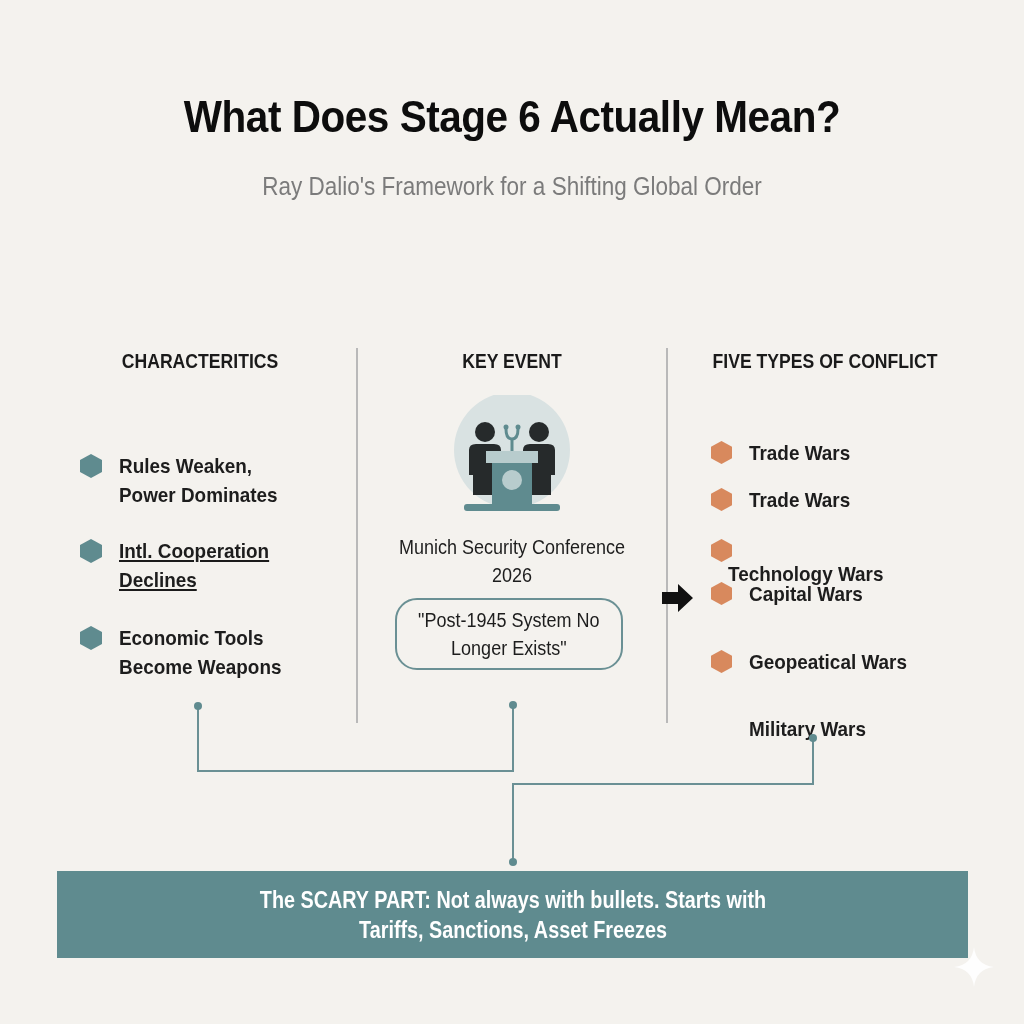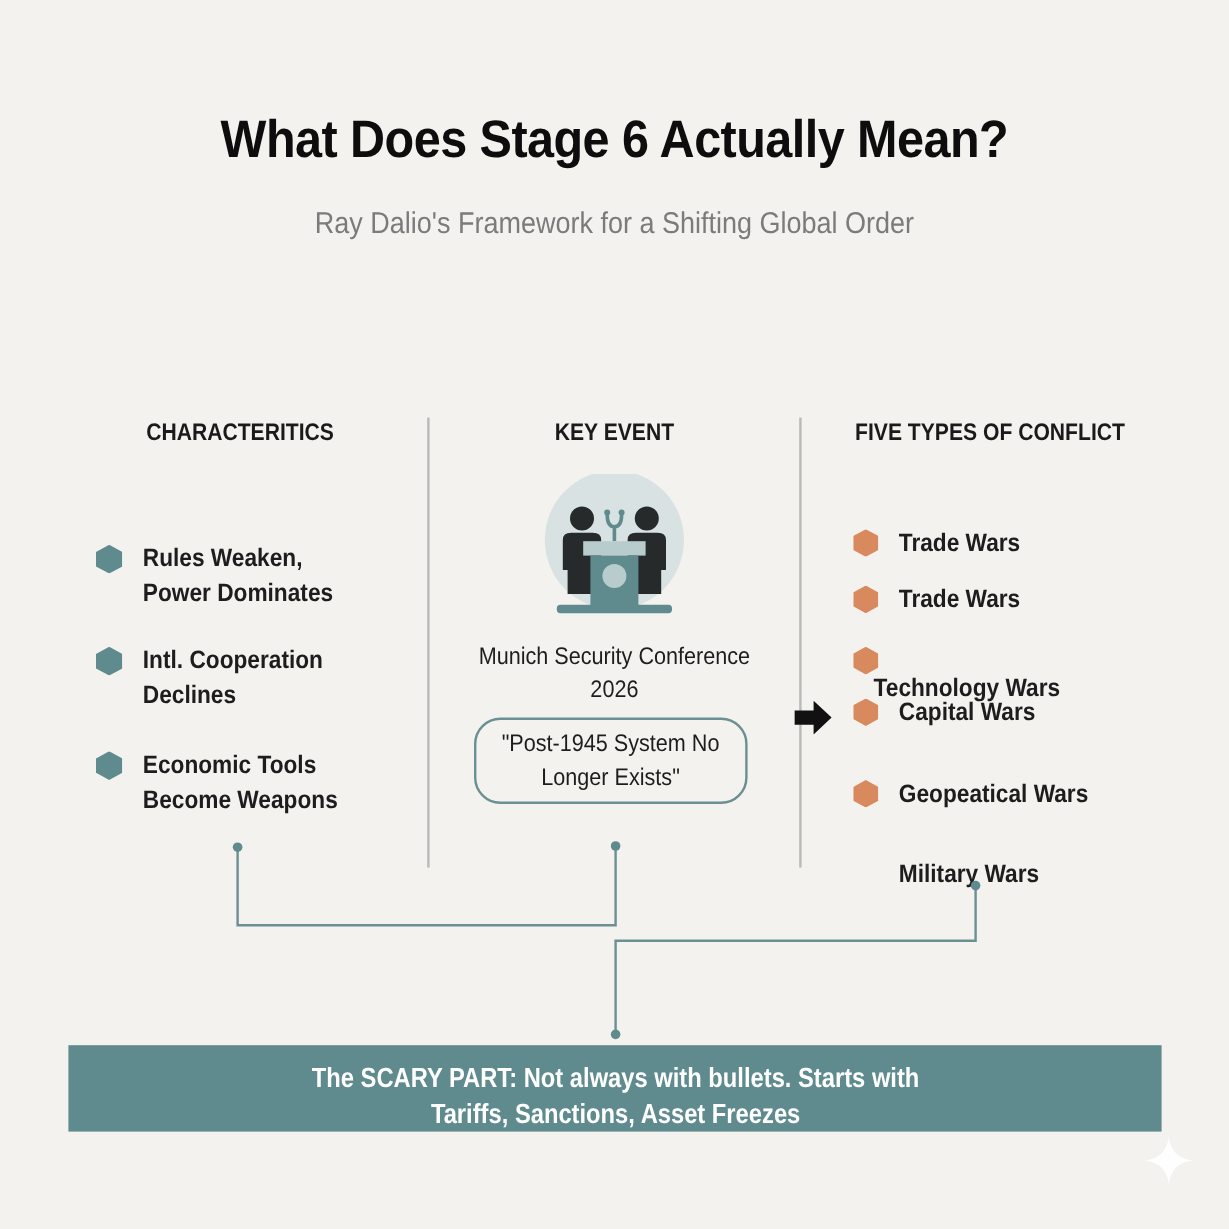--- a/index.html
+++ b/index.html
@@ -53,22 +53,22 @@
   .quote-box {
     position: absolute; left: 395px; top: 598px; width: 228px; height: 72px;
     border: 2px solid #6a9094; border-radius: 22px; box-sizing: border-box;
     display: flex; align-items: center; justify-content: center; text-align: center;
   }
   .quote-text {
     font-size: 20px; line-height: 28px; color: #1d1d1d; transform: scaleX(0.9);
   }
 
   .banner {
-    position: absolute; left: 57px; top: 871px; width: 911px; height: 72px;
-    background: #5f8b8f; display: flex; align-items: flex-end; justify-content: center;
+    position: absolute; left: 57px; top: 871px; width: 911px; height: 87px;
+    background: #5f8b8f; display: flex; align-items: center; justify-content: center;
     border-radius: 0 0 0 0;
   }
   .banner-text {
     color: #ffffff; font-weight: 700; font-size: 23px; line-height: 30px;
     text-align: center; transform: scaleX(0.86); width: 700px;
   }
   .sparkle { position: absolute; left: 952px; top: 945px; }
 </style>
 </head>
 <body>
@@ -83,21 +83,21 @@
 <div class="divider" style="left:356px;top:348px;height:375px;"></div>
 <div class="divider" style="left:666px;top:348px;height:375px;"></div>
 
 <div class="char-item" style="top:451px;">
   <div class="hex teal"></div>
   <div class="char-text">
     <div>Rules Weaken,</div>
     <div>Power Dominates</div>
   </div>
 </div>
-<div class="char-item" style="top:536px;">
+<div class="char-item" style="top:536px;text-decoration:underline;">
   <div class="hex teal"></div>
   <div class="char-text">
     <div>Intl. Cooperation</div>
     <div>Declines</div>
   </div>
 </div>
 <div class="char-item" style="top:623px;">
   <div class="hex teal"></div>
   <div class="char-text">
     <div>Economic Tools</div>

